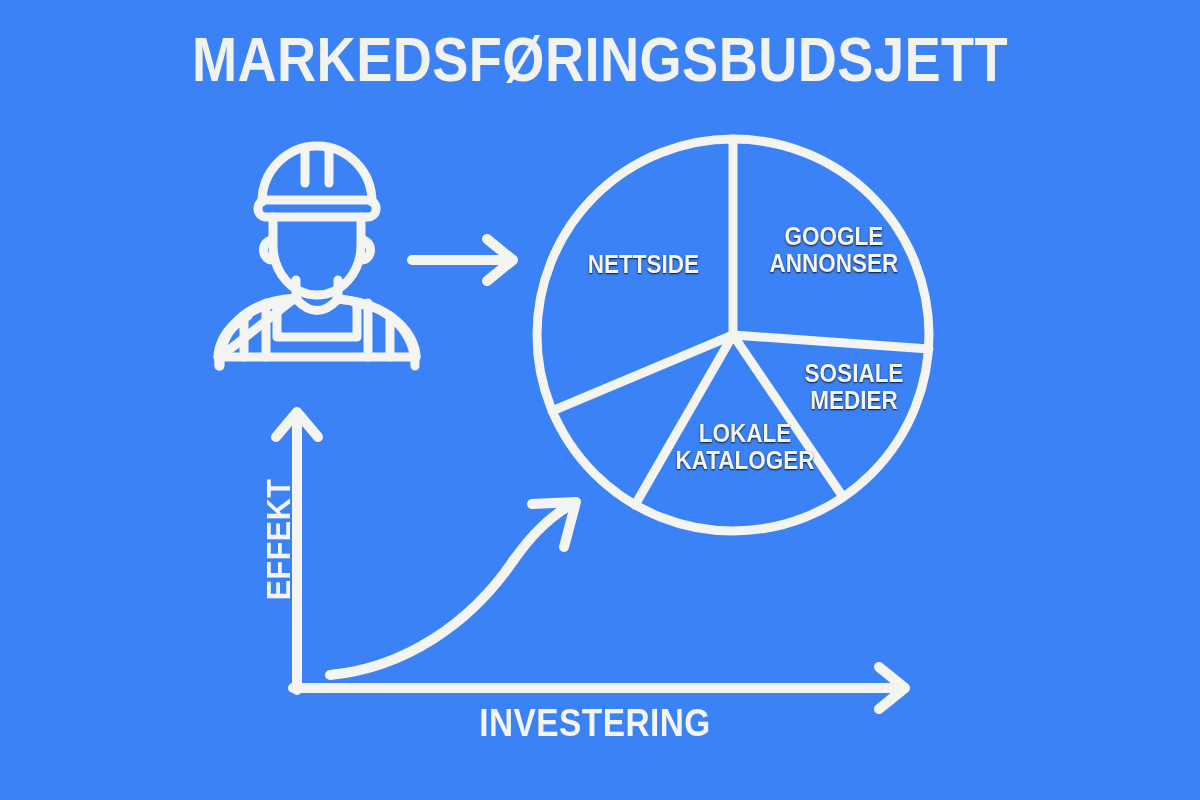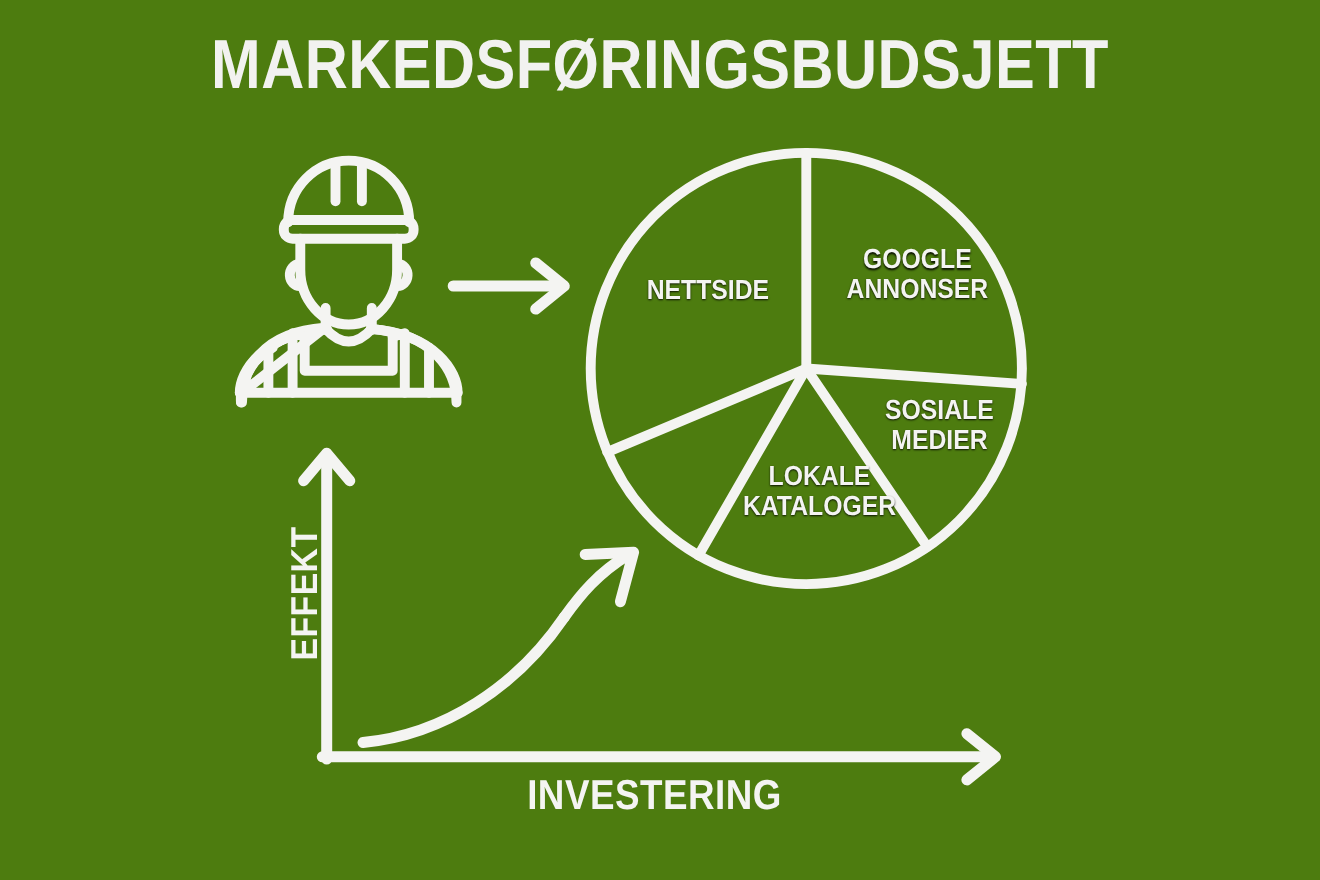--- a/index.html
+++ b/index.html
@@ -91,21 +91,21 @@
     letter-spacing: 0.5px;
     text-align: center;
     transform: scaleX(0.88);
     transform-origin: center center;
     white-space: nowrap;
   }
 </style>
 </head>
 <body style="background: rgb(26, 26, 26);">
 
-<div id="stage" style="background: #4d7c0f;">
+<div id="stage" style="background: #3b82f6;">
 
   <div id="title">MARKEDSFØRINGSBUDSJETT</div>
 
   <svg id="art" viewBox="0 0 1200 800" xmlns="http://www.w3.org/2000/svg">
 
     <g fill="none" stroke="#f4f4f2" stroke-width="9" stroke-linecap="round" stroke-linejoin="round">
 
       <path d="M262 202 A55 56 0 0 1 372 202"></path>
 
       <line x1="305" y1="151" x2="305" y2="183"></line>

